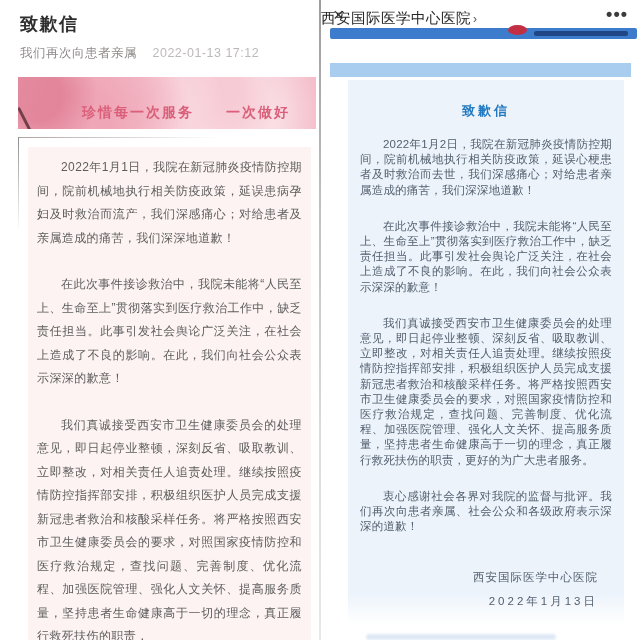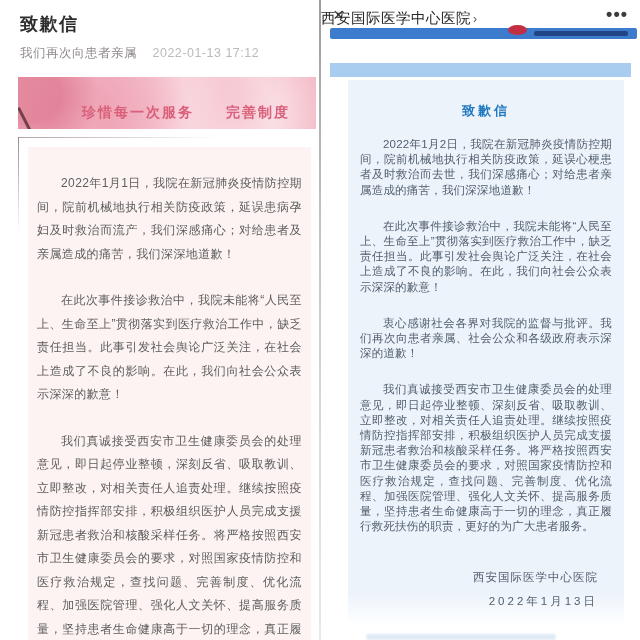--- a/index.html
+++ b/index.html
@@ -27,21 +27,21 @@
       radial-gradient(circle at 98% 62%, rgba(231,144,164,.75) 0 12%, rgba(246,206,215,0) 42%),
       linear-gradient(#ffffff, #fcecef);
   }
   .l-stem{position:absolute;left:5px;top:29px;width:3px;height:27px;background:#714049;transform:rotate(-27deg);border-radius:2px;}
   .l-slogan{position:absolute;right:26px;bottom:7px;font-size:14px;font-weight:bold;color:#d95f7a;letter-spacing:2px;white-space:nowrap;}
   .l-letterbox{position:absolute;left:18px;top:137px;width:296px;height:503px;}
   .l-line-top{position:absolute;left:0;top:0;width:200px;height:1px;background:linear-gradient(90deg,#b3a2a2,rgba(190,170,170,0));}
   .l-line-left{position:absolute;left:0;top:0;width:1px;height:95px;background:linear-gradient(#8f8f8f,rgba(150,150,150,0));}
   .l-paper{position:absolute;left:10px;top:10px;right:3px;bottom:-10px;background:#fcf3f2;padding:9px 9px 0;}
   .l-paper p{
-    margin:16px 0 23px;font-size:12px;line-height:23.5px;color:#5d5d5d;
+    margin:0 0 23px;font-size:12px;line-height:23.5px;color:#5d5d5d;
     text-align:justify;text-indent:2em;letter-spacing:.4px;
   }
   
   .divider{position:absolute;left:319px;top:0;width:2px;height:640px;
     background:linear-gradient(#9c9c9c,#c2c2c2 35%,#dcdcdc 70%,#e8e8e8);}
   
   .right-panel{position:absolute;left:321px;top:0;width:319px;height:640px;background:#ffffff;overflow:hidden;}
   .r-close{position:absolute;left:12px;top:4px;font-size:19px;color:#3c3c3c;font-weight:400;}
   .r-title{position:absolute;left:0;top:9px;width:100%;text-align:left;font-size:14.5px;color:#262626;letter-spacing:.5px;}
   .r-title .chev{font-size:12px;color:#555;margin-left:2px;}
@@ -68,21 +68,21 @@
 <body>
 
 <div class="left-panel">
   <div class="l-title">致歉信</div>
   <div class="l-byline">
     <span class="l-account">我们再次向患者亲属</span>
     <span class="l-time">2022-01-13 17:12</span>
   </div>
   <div class="l-banner">
     <div class="l-stem"></div>
-    <div class="l-slogan">珍惜每一次服务　　完善制度</div>
+    <div class="l-slogan">珍惜每一次服务　　一次做好</div>
   </div>
   <div class="l-letterbox">
     <div class="l-line-top"></div>
     <div class="l-line-left"></div>
     <div class="l-paper">
       <p>2022年1月1日，我院在新冠肺炎疫情防控期间，院前机械地执行相关防疫政策，延误患病孕妇及时救治而流产，我们深感痛心；对给患者及亲属造成的痛苦，我们深深地道歉！</p>
       <p>在此次事件接诊救治中，我院未能将“人民至上、生命至上”贯彻落实到医疗救治工作中，缺乏责任担当。此事引发社会舆论广泛关注，在社会上造成了不良的影响。在此，我们向社会公众表示深深的歉意！</p>
       <p>我们真诚接受西安市卫生健康委员会的处理意见，即日起停业整顿，深刻反省、吸取教训、立即整改，对相关责任人追责处理。继续按照疫情防控指挥部安排，积极组织医护人员完成支援新冠患者救治和核酸采样任务。将严格按照西安市卫生健康委员会的要求，对照国家疫情防控和医疗救治规定，查找问题、完善制度、优化流程、加强医院管理、强化人文关怀、提高服务质量，坚持患者生命健康高于一切的理念，真正履行救死扶伤的职责，</p>
     </div>
   </div>
@@ -100,19 +100,19 @@
   <div class="r-bluebar">
     <div class="r-logo-dot"></div>
     <div class="r-logo-text"></div>
   </div>
   <div class="r-lightbar"></div>
 
   <div class="r-doc">
     <div class="r-doc-title">致歉信</div>
     <p>2022年1月2日，我院在新冠肺炎疫情防控期间，院前机械地执行相关防疫政策，延误心梗患者及时救治而去世，我们深感痛心；对给患者亲属造成的痛苦，我们深深地道歉！</p>
     <p>在此次事件接诊救治中，我院未能将“人民至上、生命至上”贯彻落实到医疗救治工作中，缺乏责任担当。此事引发社会舆论广泛关注，在社会上造成了不良的影响。在此，我们向社会公众表示深深的歉意！</p>
+    <p>我们真诚接受西安市卫生健康委员会的处理意见，即日起停业整顿、深刻反省、吸取教训、立即整改，对相关责任人追责处理。继续按照疫情防控指挥部安排，积极组织医护人员完成支援新冠患者救治和核酸采样任务。将严格按照西安市卫生健康委员会的要求，对照国家疫情防控和医疗救治规定，查找问题、完善制度、优化流程、加强医院管理、强化人文关怀、提高服务质量，坚持患者生命健康高于一切的理念，真正履行救死扶伤的职责，更好的为广大患者服务。</p>
     <p>衷心感谢社会各界对我院的监督与批评。我们再次向患者亲属、社会公众和各级政府表示深深的道歉！</p>
-    <p>我们真诚接受西安市卫生健康委员会的处理意见，即日起停业整顿、深刻反省、吸取教训、立即整改，对相关责任人追责处理。继续按照疫情防控指挥部安排，积极组织医护人员完成支援新冠患者救治和核酸采样任务。将严格按照西安市卫生健康委员会的要求，对照国家疫情防控和医疗救治规定，查找问题、完善制度、优化流程、加强医院管理、强化人文关怀、提高服务质量，坚持患者生命健康高于一切的理念，真正履行救死扶伤的职责，更好的为广大患者服务。</p>
     <div class="r-sign">西安国际医学中心医院</div>
     <div class="r-sign-date">2022年1月13日</div>
   </div>
   <div class="r-smudge"></div>
 </div>
 
 </body></html>

